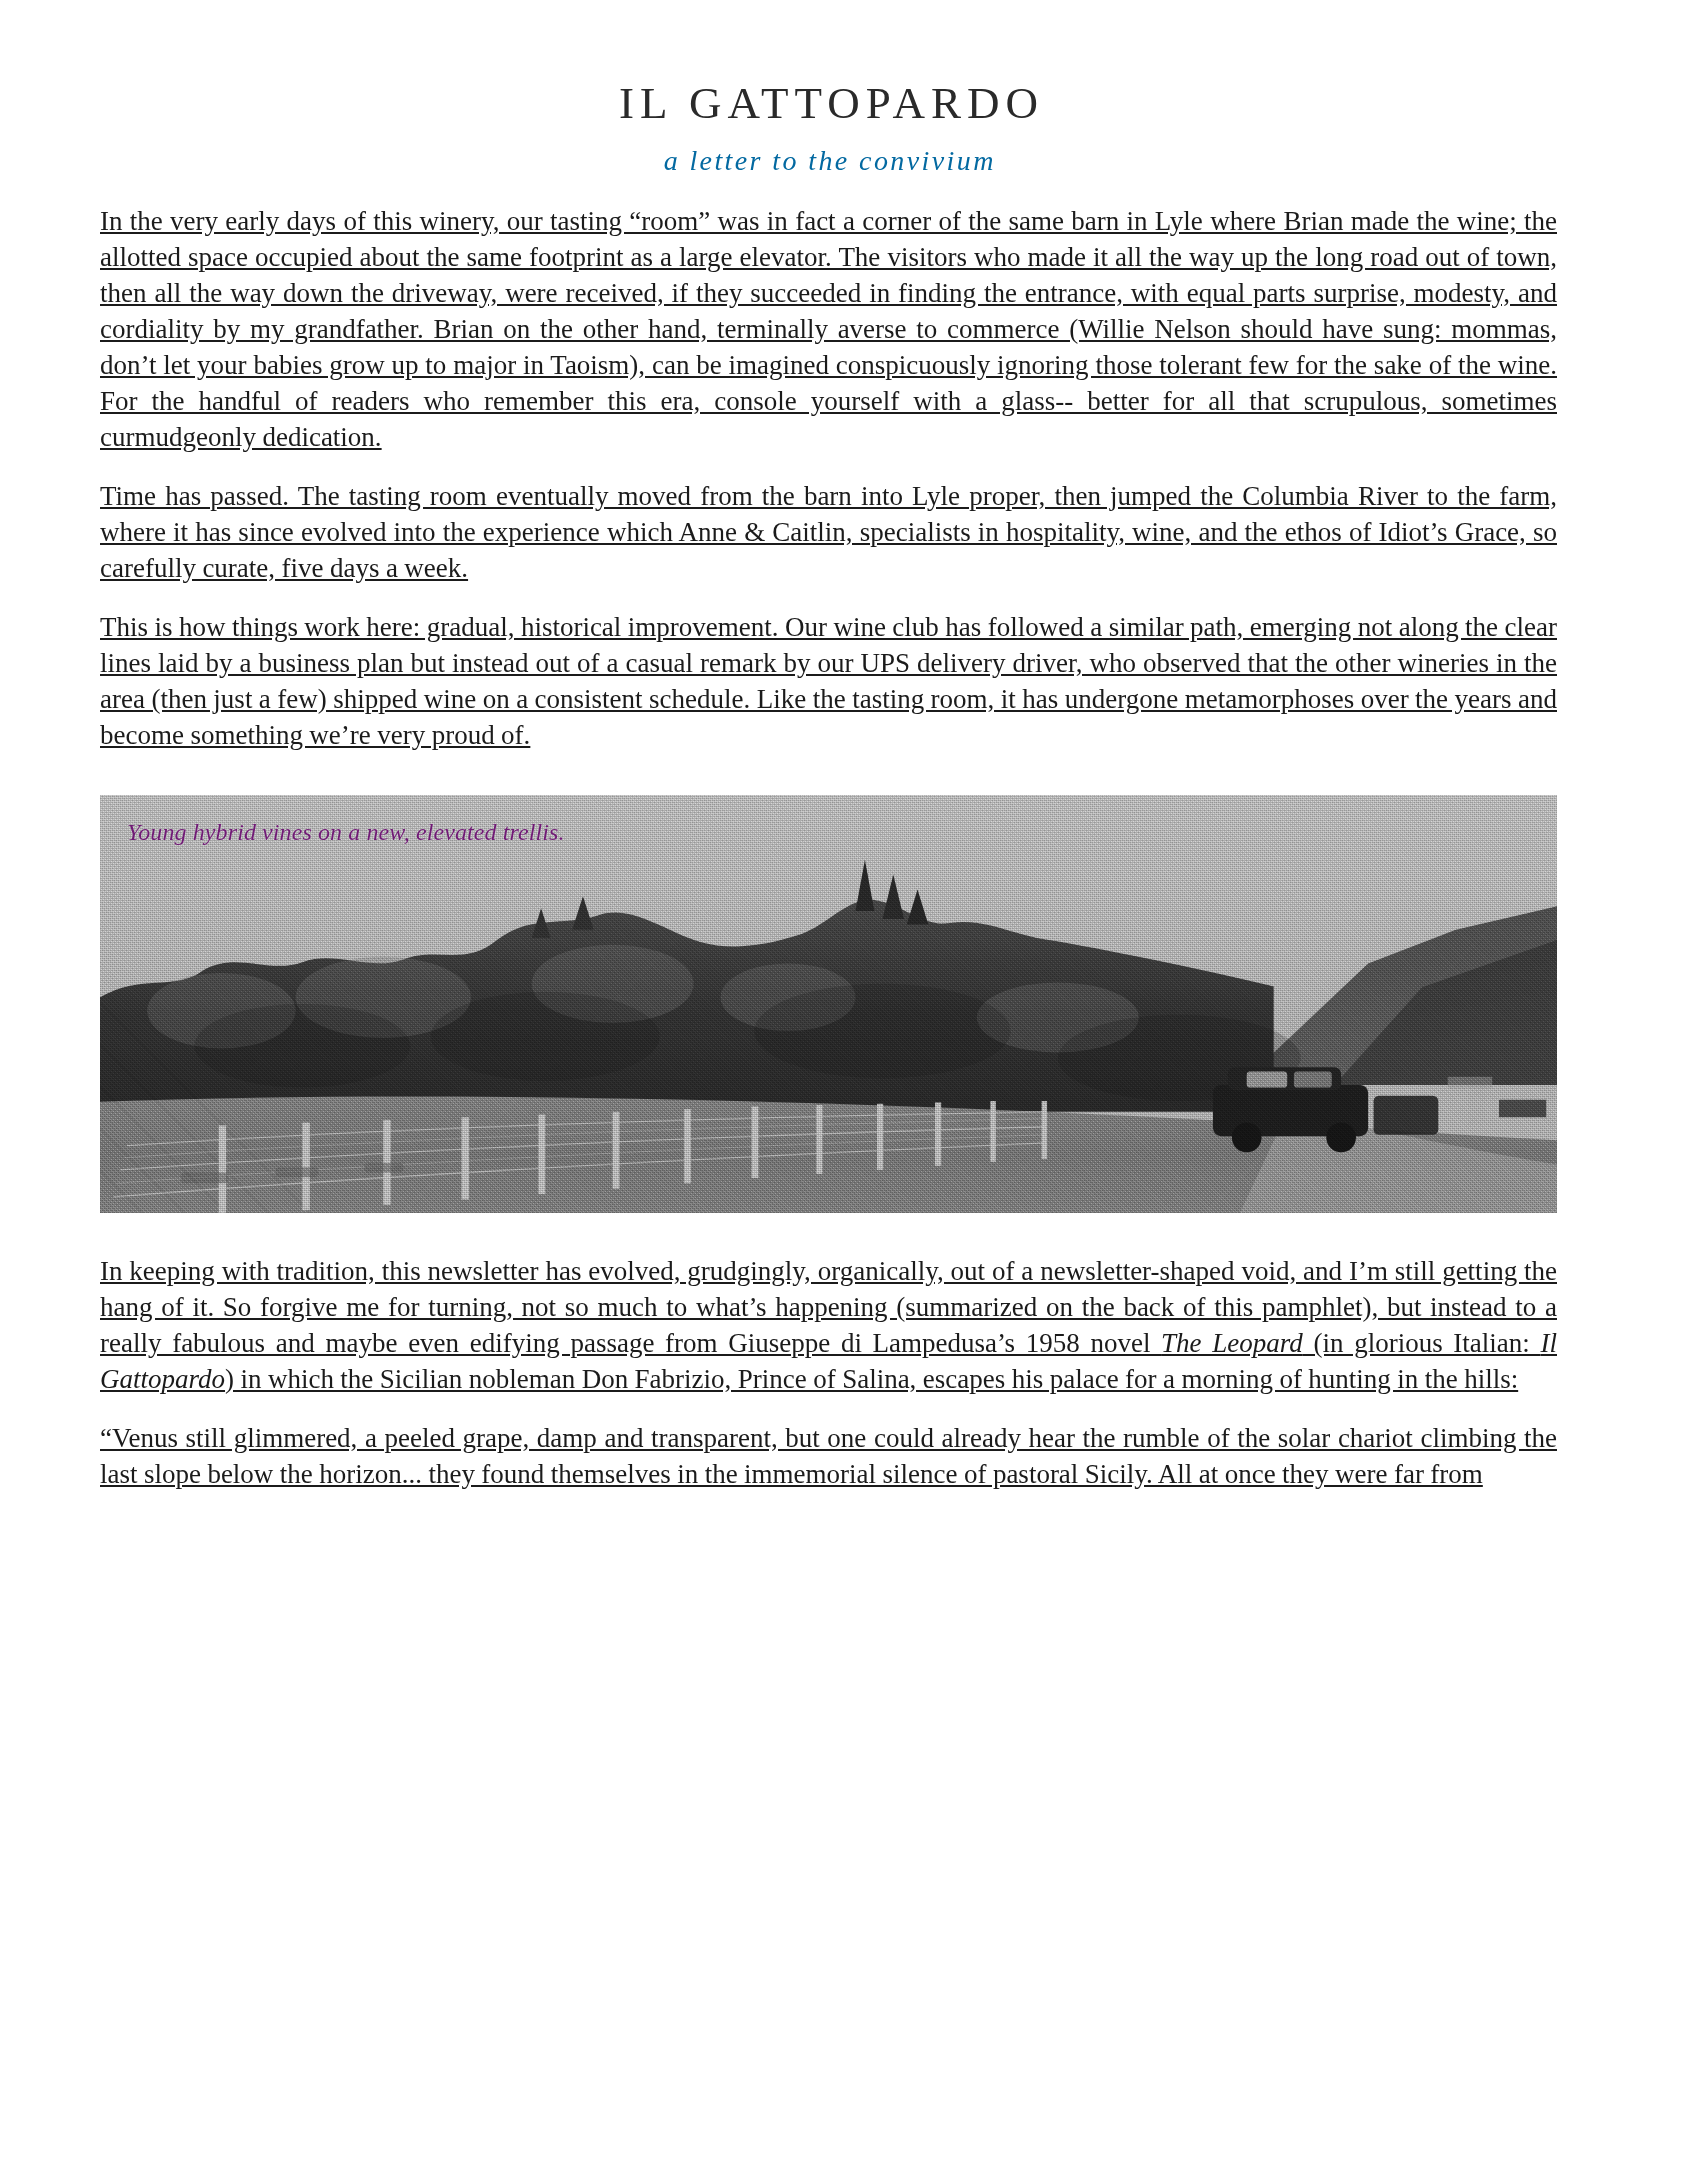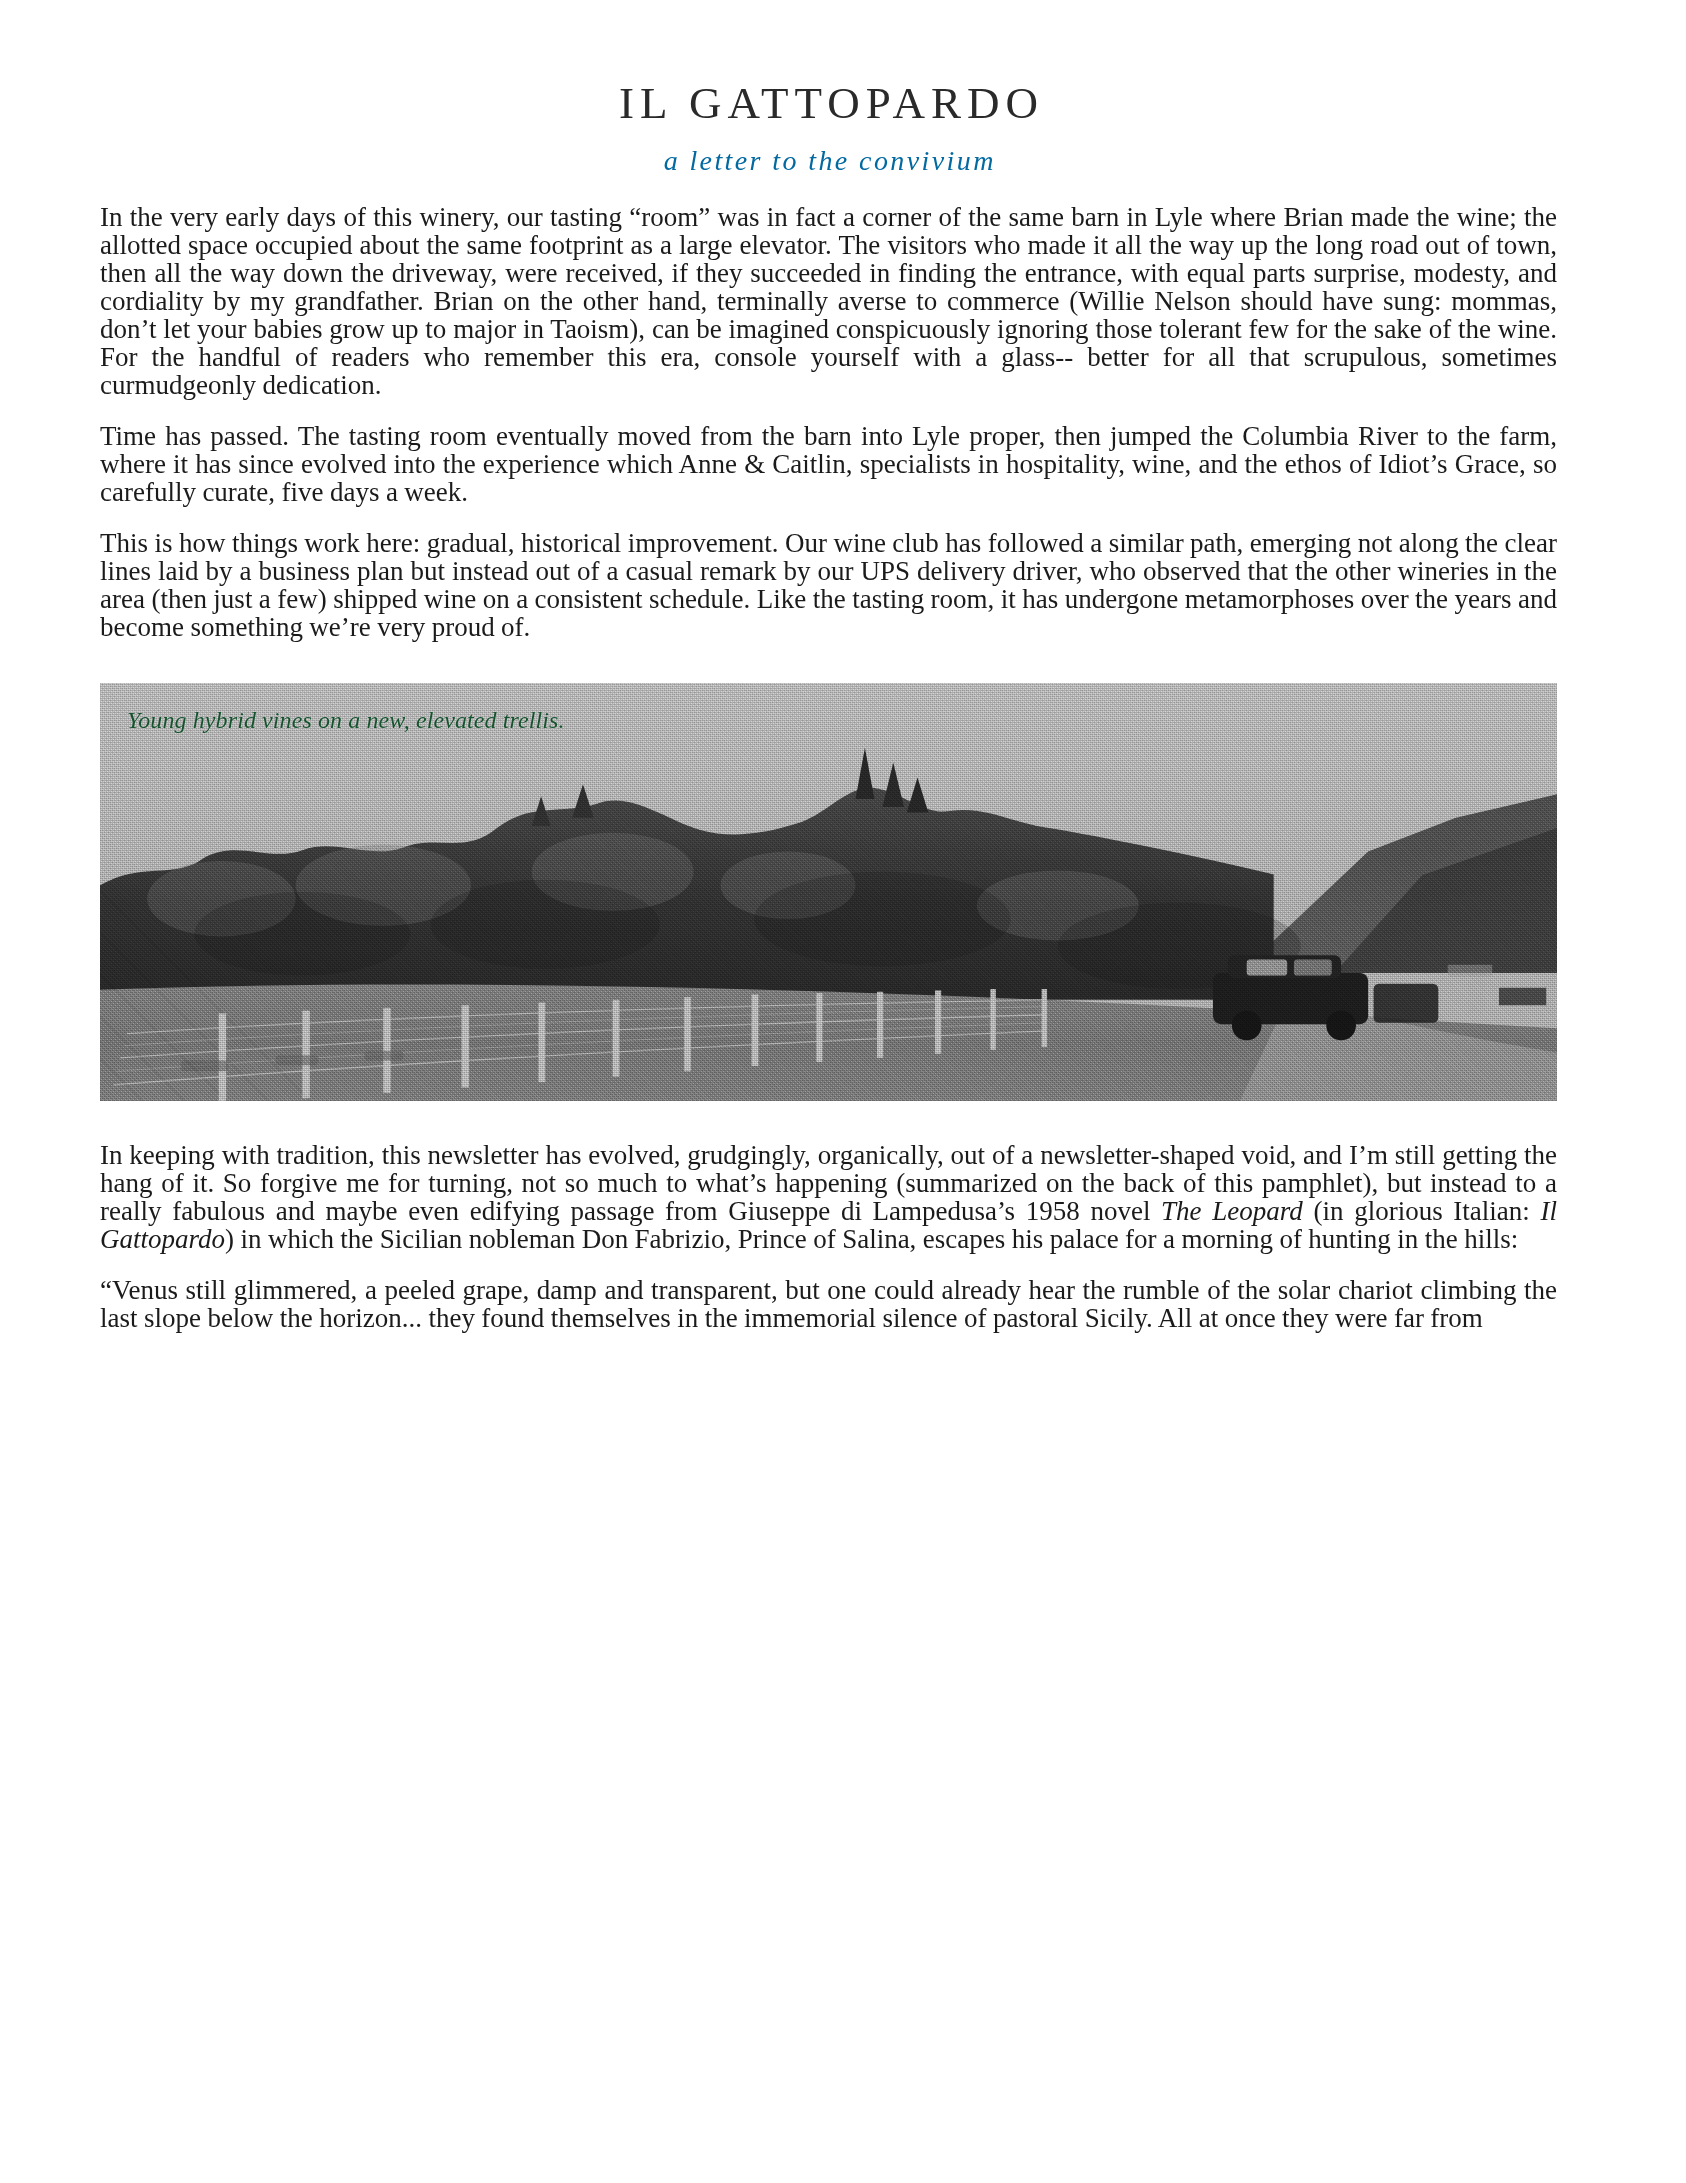--- a/index.html
+++ b/index.html
@@ -45,26 +45,27 @@
     font-size: 28px;
     letter-spacing: 2.4px;
     color: #0369a1;
     margin: 19px 0 0 0;
     text-indent: 2.4px;
   }
 
   
   .body-text p {
     font-size: 27px;
-    line-height: 28px;
+    line-height: 36px;
     margin: 16px 0 23px 0;
     text-align: justify;
     -webkit-hyphens: none;
     hyphens: none;
     word-spacing: -0.3px;
+    text-decoration: underline;
   }
   .body-text p.first {
     margin-top: 26px;
   }
   .body-text p.last-left {
     text-align: justify;
   }
   .body-text em {
     font-style: italic;
   }
@@ -87,21 +88,21 @@
     height: 100%;
     display: block;
   }
   .photo-caption {
     position: absolute;
     left: 27px;
     top: 24px;
     font-family: "Liberation Serif", "DejaVu Serif", serif;
     font-style: italic;
     font-size: 24px;
-    color: #14532d;
+    color: #701a75;
     letter-spacing: 0.1px;
     white-space: nowrap;
     z-index: 5;
     text-shadow: 0 0 1.3px rgba(255,255,255,0.55);
   }
   
   .grain {
     position: absolute;
     inset: 0;
     z-index: 3;

